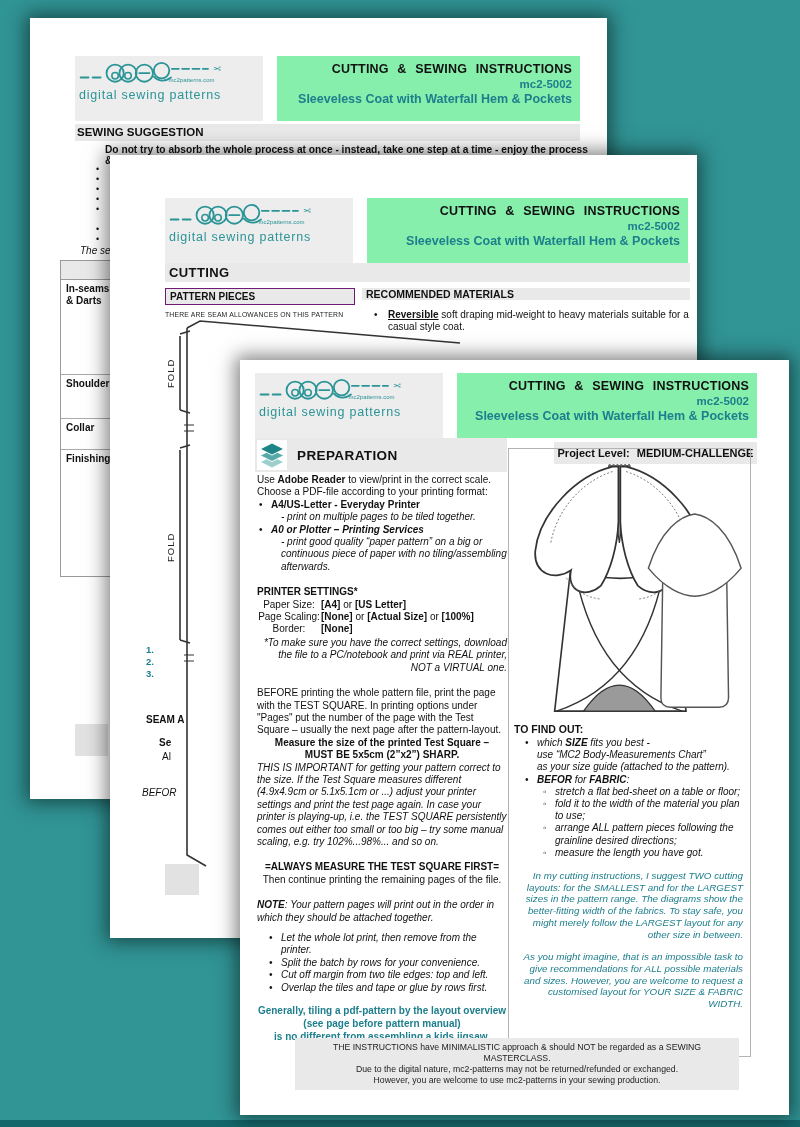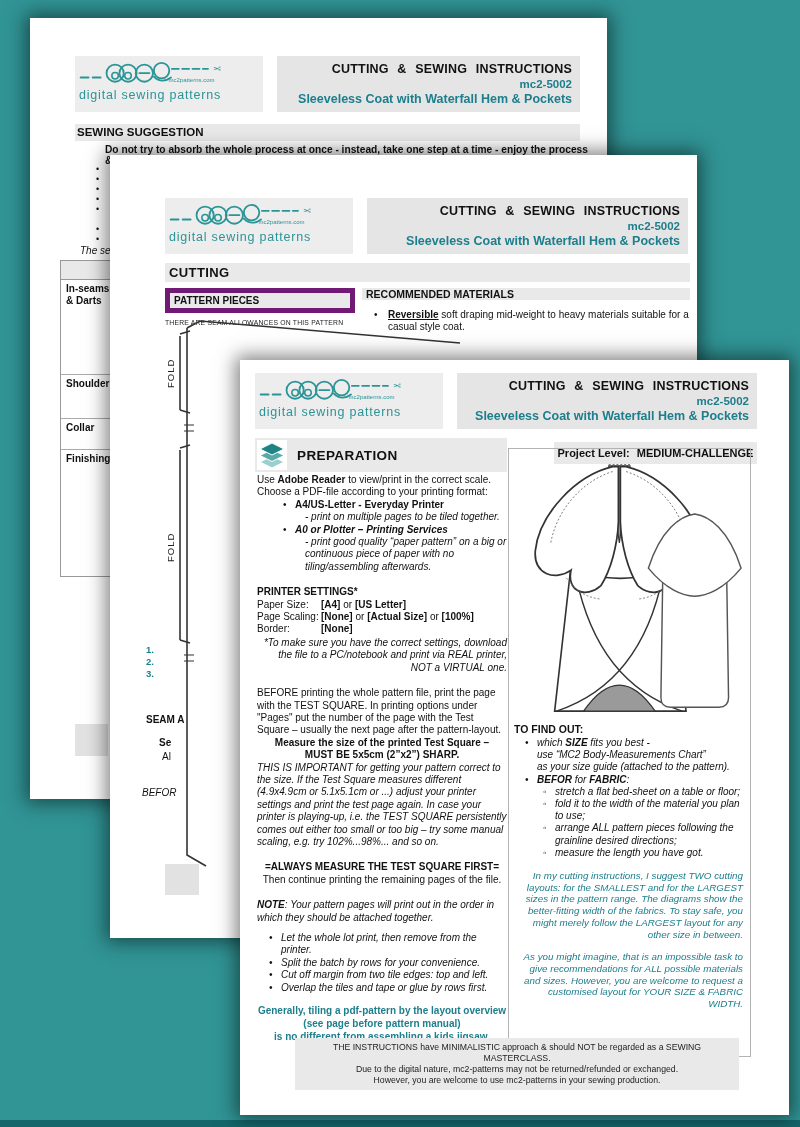--- a/index.html
+++ b/index.html
@@ -15,43 +15,43 @@
   #page-front{left:240px;top:360px;width:549px;height:755px;z-index:3;}
 
   
   .hdr{position:absolute;display:flex;gap:14px;align-items:stretch;}
   .hdr-back{left:45px;right:27px;top:38px;}
   .hdr-mid{left:55px;right:9px;top:43px;}
   .hdr-front{left:15px;right:32px;top:13px;}
   .logo-box{flex:0 0 auto;width:180px;background:#ededed;padding:3px 4px 2px 4px;}
   .logo-svg{width:172px;height:30px;display:block;}
   .logo-brand{font-size:12.5px;line-height:13px;color:#2b9496;letter-spacing:.8px;}
-  .hdr-right{flex:1;background:#e5e5e5;text-align:right;padding:6px 8px 5px 4px;}
+  .hdr-right{flex:1;background:#86efac;text-align:right;padding:6px 8px 14px 4px;}
   .hdr-t1{font-weight:bold;font-size:12.5px;line-height:15px;color:#111;word-spacing:5px;letter-spacing:.2px;}
   .hdr-t2{font-weight:bold;font-size:11.5px;line-height:14px;color:#1d7e8c;}
   .hdr-t3{font-weight:bold;font-size:12.5px;line-height:16px;color:#1d7e8c;}
 
   .it{font-style:italic;}
   .bd{font-weight:bold;}
   .ctr{text-align:center;}
 
   
   .prep-bar{position:absolute;left:15px;top:78px;width:252px;height:34px;background:#e9e9e9;display:flex;align-items:center;}
   .prep-icon{width:30px;height:30px;background:#fff;margin-left:2px;flex:0 0 auto;}
   .prep-title{font-weight:bold;font-size:13.5px;letter-spacing:.4px;margin-left:10px;}
   .level-bar{position:absolute;left:282px;right:32px;top:82px;height:22px;background:#e9e9e9;
     line-height:22px;text-align:center;font-weight:bold;font-size:11px;margin-left:32px;}
   .level-bar span{margin:0 2px;}
 
   .col-left{position:absolute;left:17px;top:114px;width:250px;font-size:10px;line-height:12.4px;}
-  .fmt{margin-left:38px;}
+  .fmt{margin-left:14px;}
   .fmt .fdesc{margin-left:10px;font-style:italic;}
   .ps{margin-top:13px;}
   .ps-row{display:flex;}
-  .ps-label{width:64px;flex:0 0 auto;}
+  .ps-label{width:64px;flex:0 0 auto;text-align:center;}
   .ps-note{font-style:italic;text-align:right;margin-top:1px;}
   .blk{margin-top:13px;}
   .tips{margin:8px 0 0 24px;font-style:italic;}
   .jigsaw{margin-top:10px;font-weight:bold;color:#1d7e8c;text-align:center;line-height:13px;}
 
   .fo-box{position:absolute;left:268px;top:88px;width:243px;height:609px;border:1px solid #b3b3b3;box-sizing:border-box;}
   .coat-svg{display:block;margin:5px auto 2px auto;width:228px;height:266px;}
   .fo-title{font-weight:bold;font-size:10.5px;margin:3px 0 2px 5px;}
   .fo-list{font-size:10px;font-style:italic;line-height:12.2px;margin:0 4px 0 16px;}
   .fo-item{position:relative;padding-left:12px;}
@@ -61,21 +61,21 @@
   .teal-note{color:#1d7e8c;font-style:italic;text-align:right;font-size:9.8px;line-height:11.7px;margin:11px 7px 0 7px;}
   .front-footer{position:absolute;left:55px;right:50px;top:678px;background:#e9e9e9;
     text-align:center;font-size:8.7px;line-height:11px;padding:4px 6px;color:#222;}
   .fmt-item{position:relative;}
   .fmt-item::before{content:"•";position:absolute;left:-12px;}
 
   
   .cutting-strip{position:absolute;left:55px;right:7px;top:108px;height:19px;background:#e9e9e9;
     font-weight:bold;font-size:13px;line-height:19px;letter-spacing:.4px;padding-left:4px;}
   .pp-box{position:absolute;left:55px;top:133px;width:190px;}
-  .pp-head{border:5px solid #701a75;background:#e9e9e9;font-weight:bold;font-size:10px;padding:2px 4px;}
+  .pp-head{border:1px solid #701a75;background:#e9e9e9;font-weight:bold;font-size:10px;padding:2px 4px;}
   .pp-note{font-size:6.8px;letter-spacing:.2px;margin-top:6px;color:#222;}
   .rm-box{position:absolute;left:252px;right:7px;top:133px;}
   .rm-head{background:#e9e9e9;font-weight:bold;font-size:10.5px;padding:0 4px;}
   .rm-item{margin:9px 0 0 26px;font-size:10px;line-height:12.4px;width:318px;position:relative;}
   .rm-item::before{content:"•";position:absolute;left:-14px;}
   .rm-b{font-weight:bold;text-decoration:underline;}
   .pattern-svg{position:absolute;left:50px;top:155px;width:310px;height:620px;}
   .num-list{position:absolute;left:30px;top:489px;width:14px;text-align:right;
     font-size:9.5px;line-height:12px;font-weight:bold;color:#1d7e8c;white-space:pre-line;}
   .frag{position:absolute;font-size:10px;}

